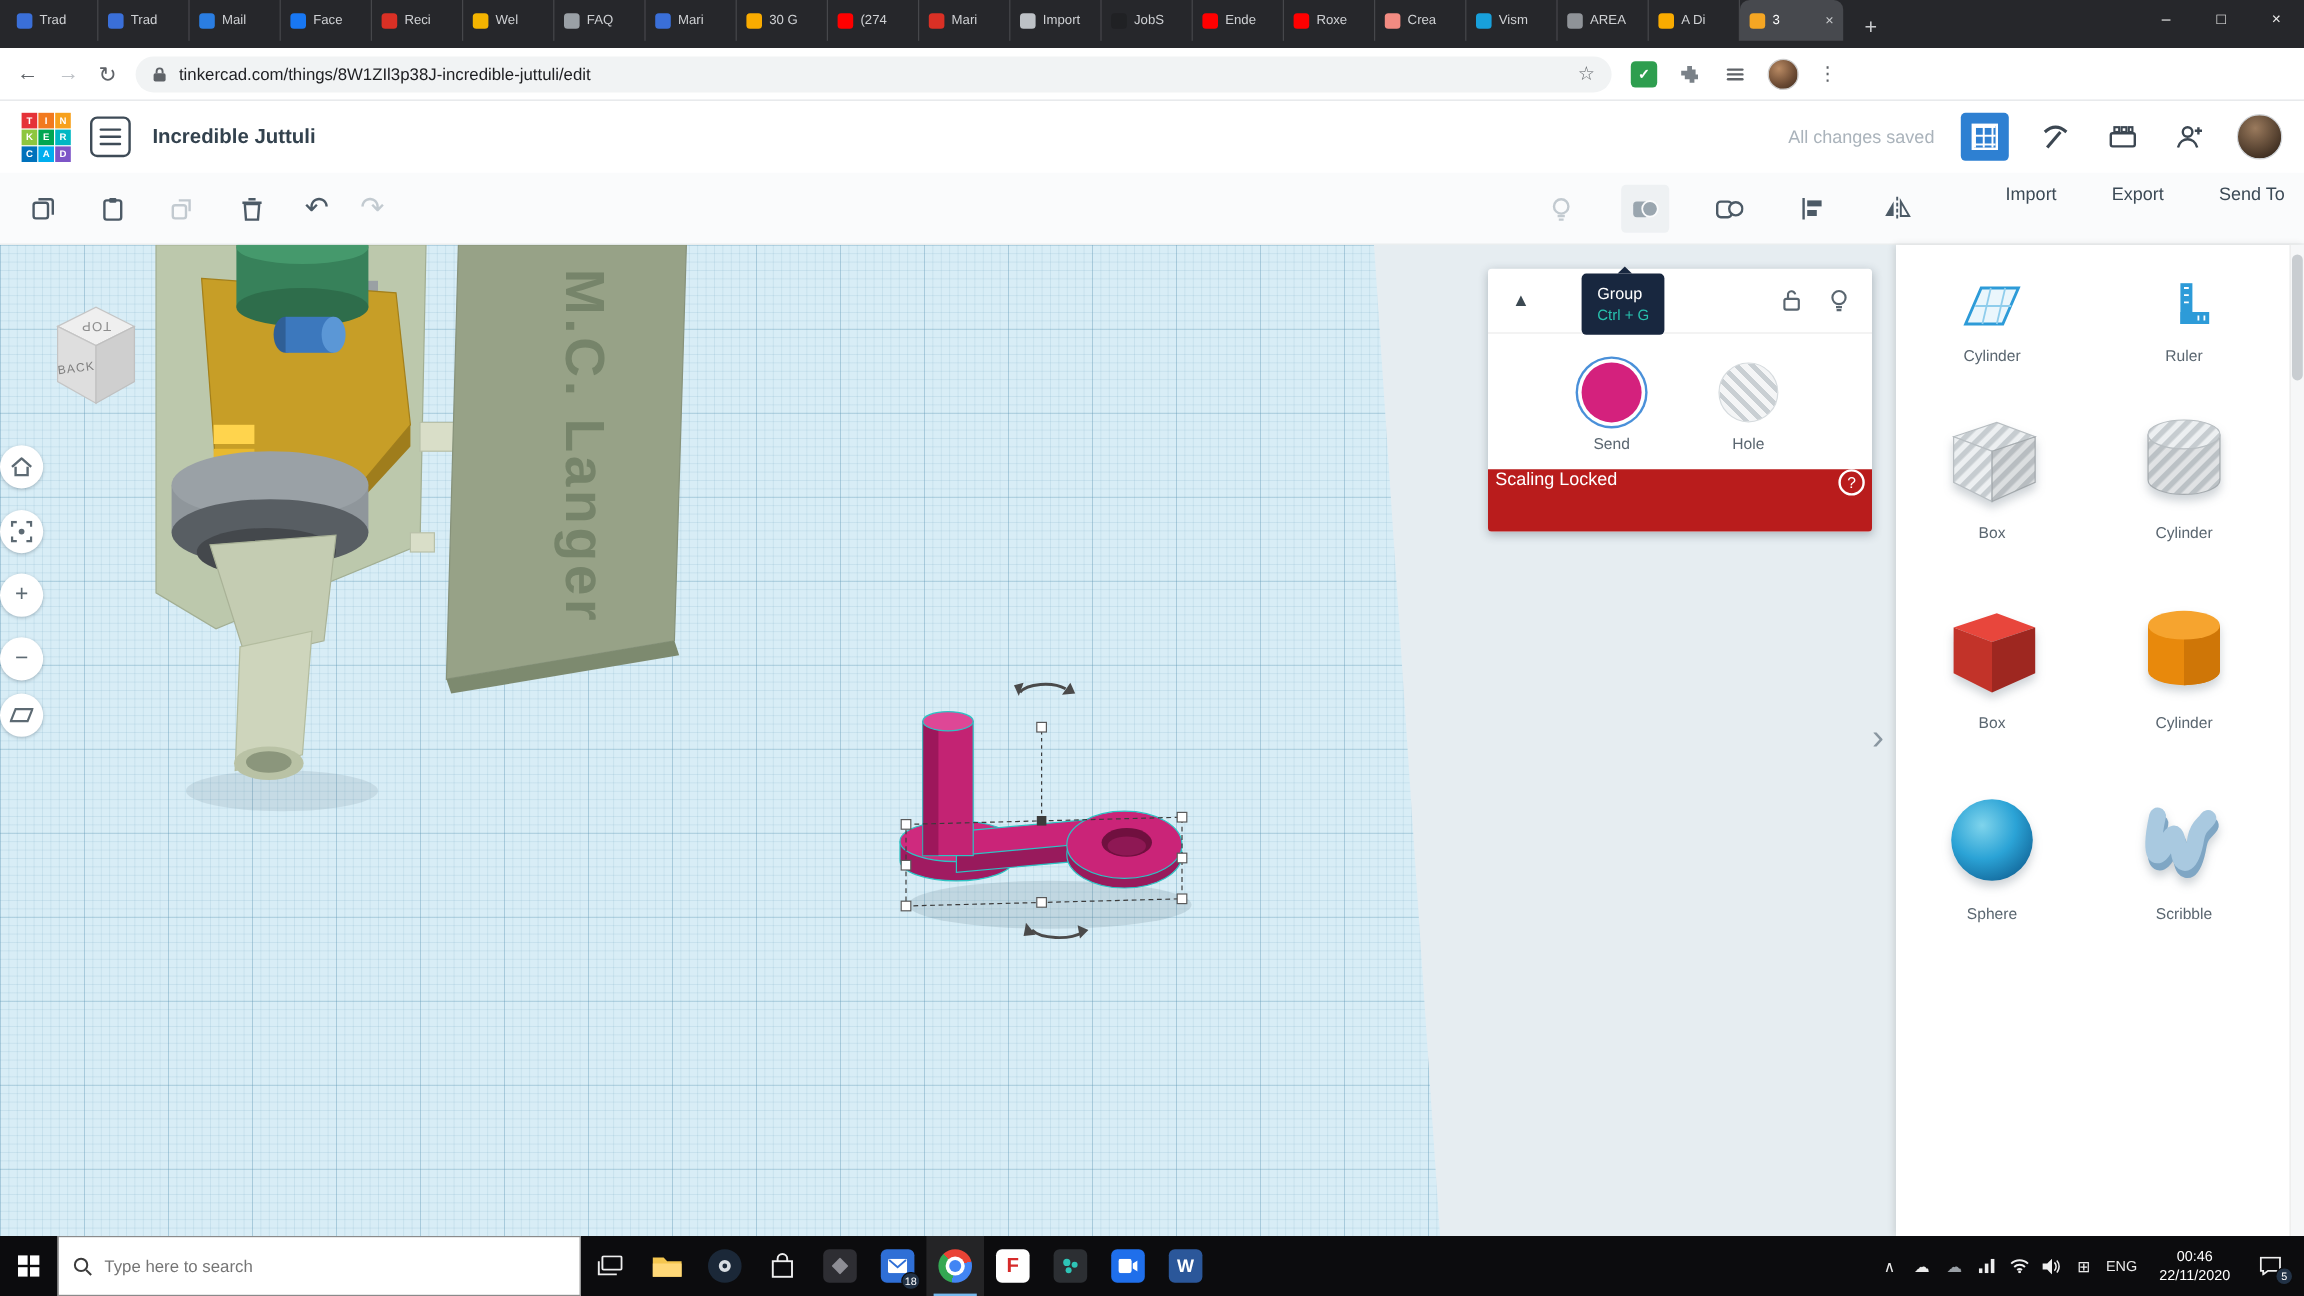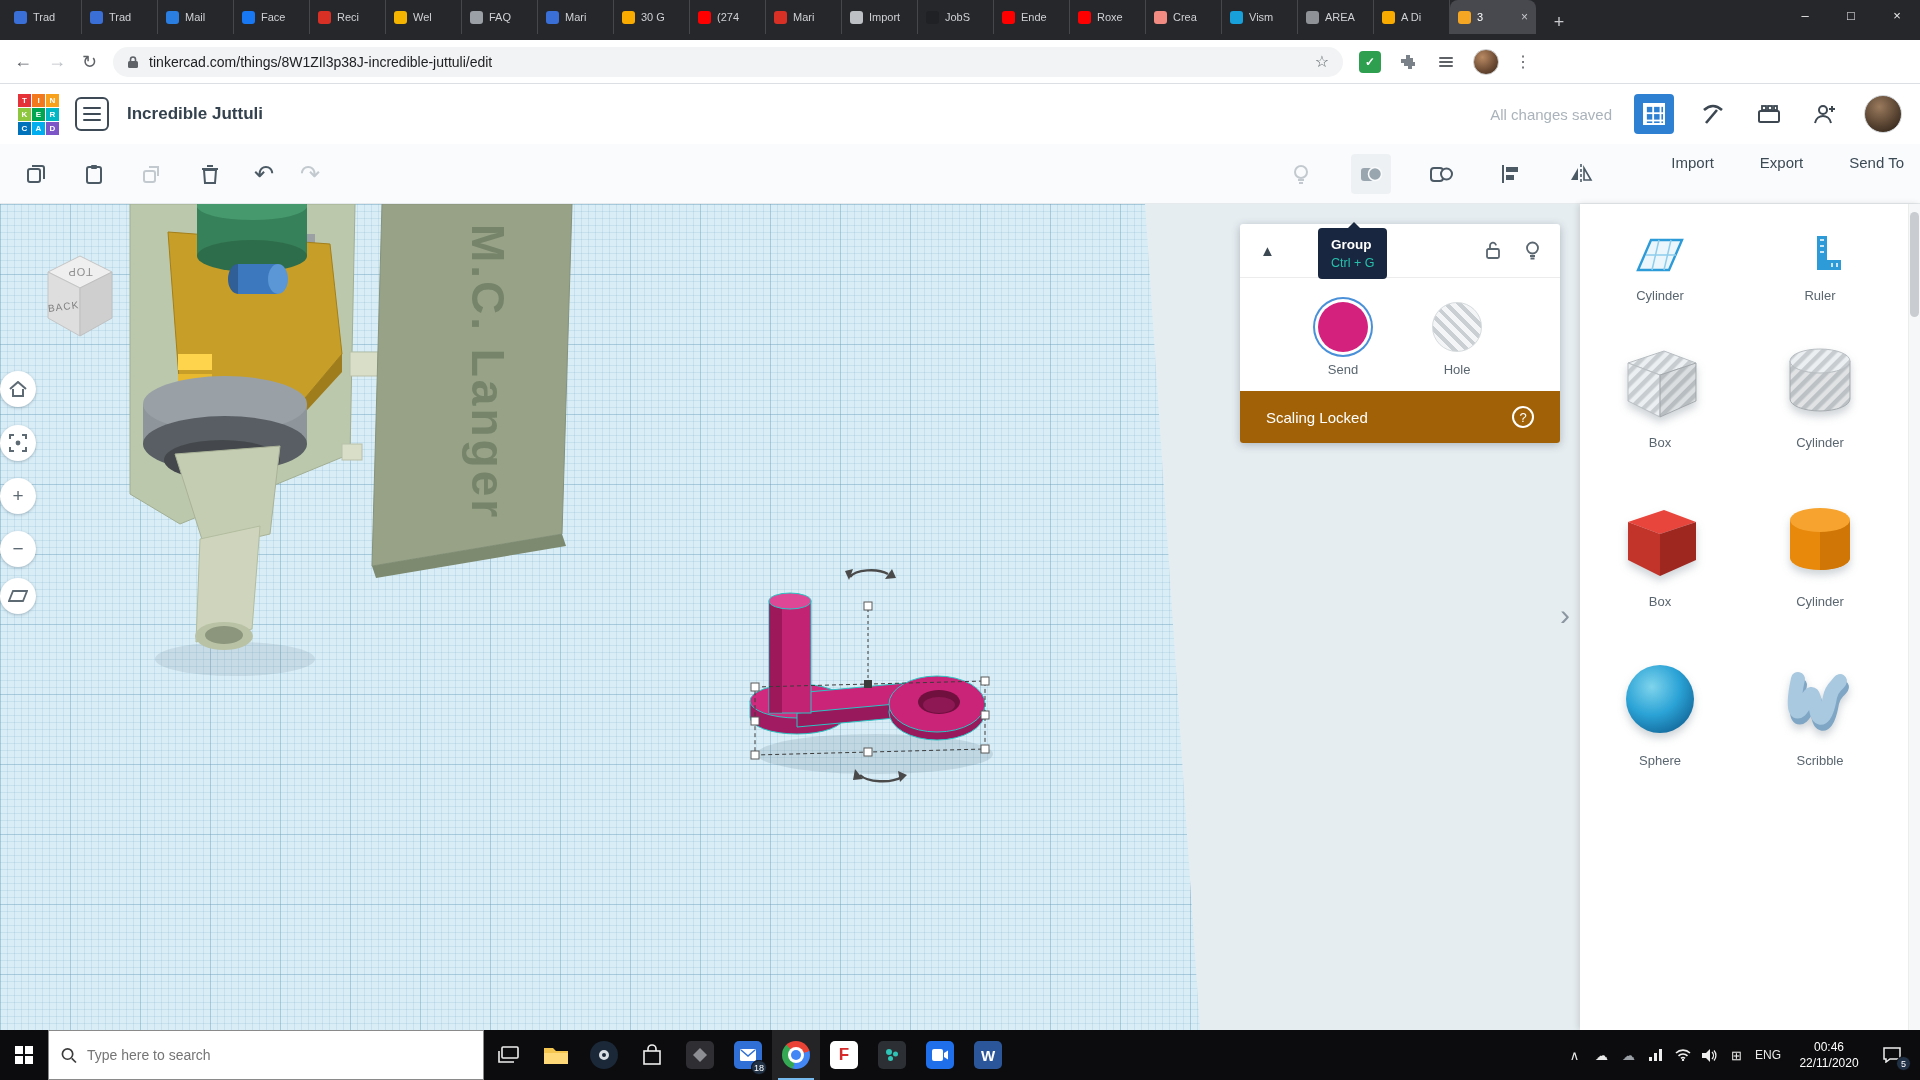--- a/index.html
+++ b/index.html
@@ -77,28 +77,28 @@
 .inspector{position:absolute;left:1240px;top:224px;width:320px;background:#fff;border-radius:3px;box-shadow:0 2px 8px rgba(40,55,70,.3);z-index:20}
 .insp-header{height:54px;display:flex;align-items:center;padding:0 20px;border-bottom:1px solid #ececec;gap:22px}
 .insp-caret{color:#3c4952;font-size:15px}
 .insp-icons{margin-left:auto;display:flex;gap:24px;align-items:center}
 .insp-body{display:flex;justify-content:center;gap:64px;padding:24px 0 14px}
 .swatch{text-align:center}
 .swatch-circle{width:50px;height:50px;border-radius:50%;margin:0 auto 10px}
 .solid-circle{background:#d4217d;box-shadow:0 0 0 3px #fff,0 0 0 5px #4a90d9}
 .hole-circle{background:repeating-linear-gradient(45deg,#f4f5f6 0 5px,#c9cfd3 5px 9px);border:1px solid #d6dbde}
 .swatch-label{font-size:13px;color:#5a6670}
-.insp-banner{height:52px;background:#a16207;display:flex;align-items:center;padding:0 26px;border-radius:0 0 3px 3px}
+.insp-banner{height:52px;background:#b91c1c;display:flex;align-items:flex-start;padding:0 6px;border-radius:0 0 3px 3px}
 .banner-text{color:#fff;font-size:15px}
 .help-circle{margin-left:auto;width:22px;height:22px;border:2px solid #fff;border-radius:50%;color:#fff;font-size:13px;display:flex;align-items:center;justify-content:center}
 
 
 .tooltip{position:absolute;left:1318px;top:228px;background:#18273f;border-radius:4px;padding:9px 13px;z-index:30}
 .tooltip:before{content:"";position:absolute;top:-6px;left:30px;border:6px solid transparent;border-bottom:6px solid #18273f;border-top:none}
-.tt-title{color:#fff;font-size:13.5px;font-weight:bold}
+.tt-title{color:#fff;font-size:13.5px;font-weight:normal}
 .tt-short{color:#27c0ad;font-size:12.5px;margin-top:4px}
 
 
 .shapespanel{position:absolute;left:1580px;top:204px;width:340px;height:826px;background:#fff;box-shadow:-2px 0 6px rgba(0,0,0,.12);z-index:15}
 .tools-row{display:flex;margin-top:28px;padding-right:20px}
 .tool-item{flex:1;text-align:center}
 .tool-item .lbl{display:block;margin-top:8px;font-size:13px;color:#5a6670}
 .lib{padding:0 20px 0 14px;margin-top:22px}
 .lib-brand{font-size:11px;color:#8a949c;margin-left:4px}
 .lib-select{margin-top:4px;height:40px;border:1px solid #ccd2d6;border-radius:3px;display:flex;align-items:center;padding:0 12px;font-size:15px;color:#3c4a56}

